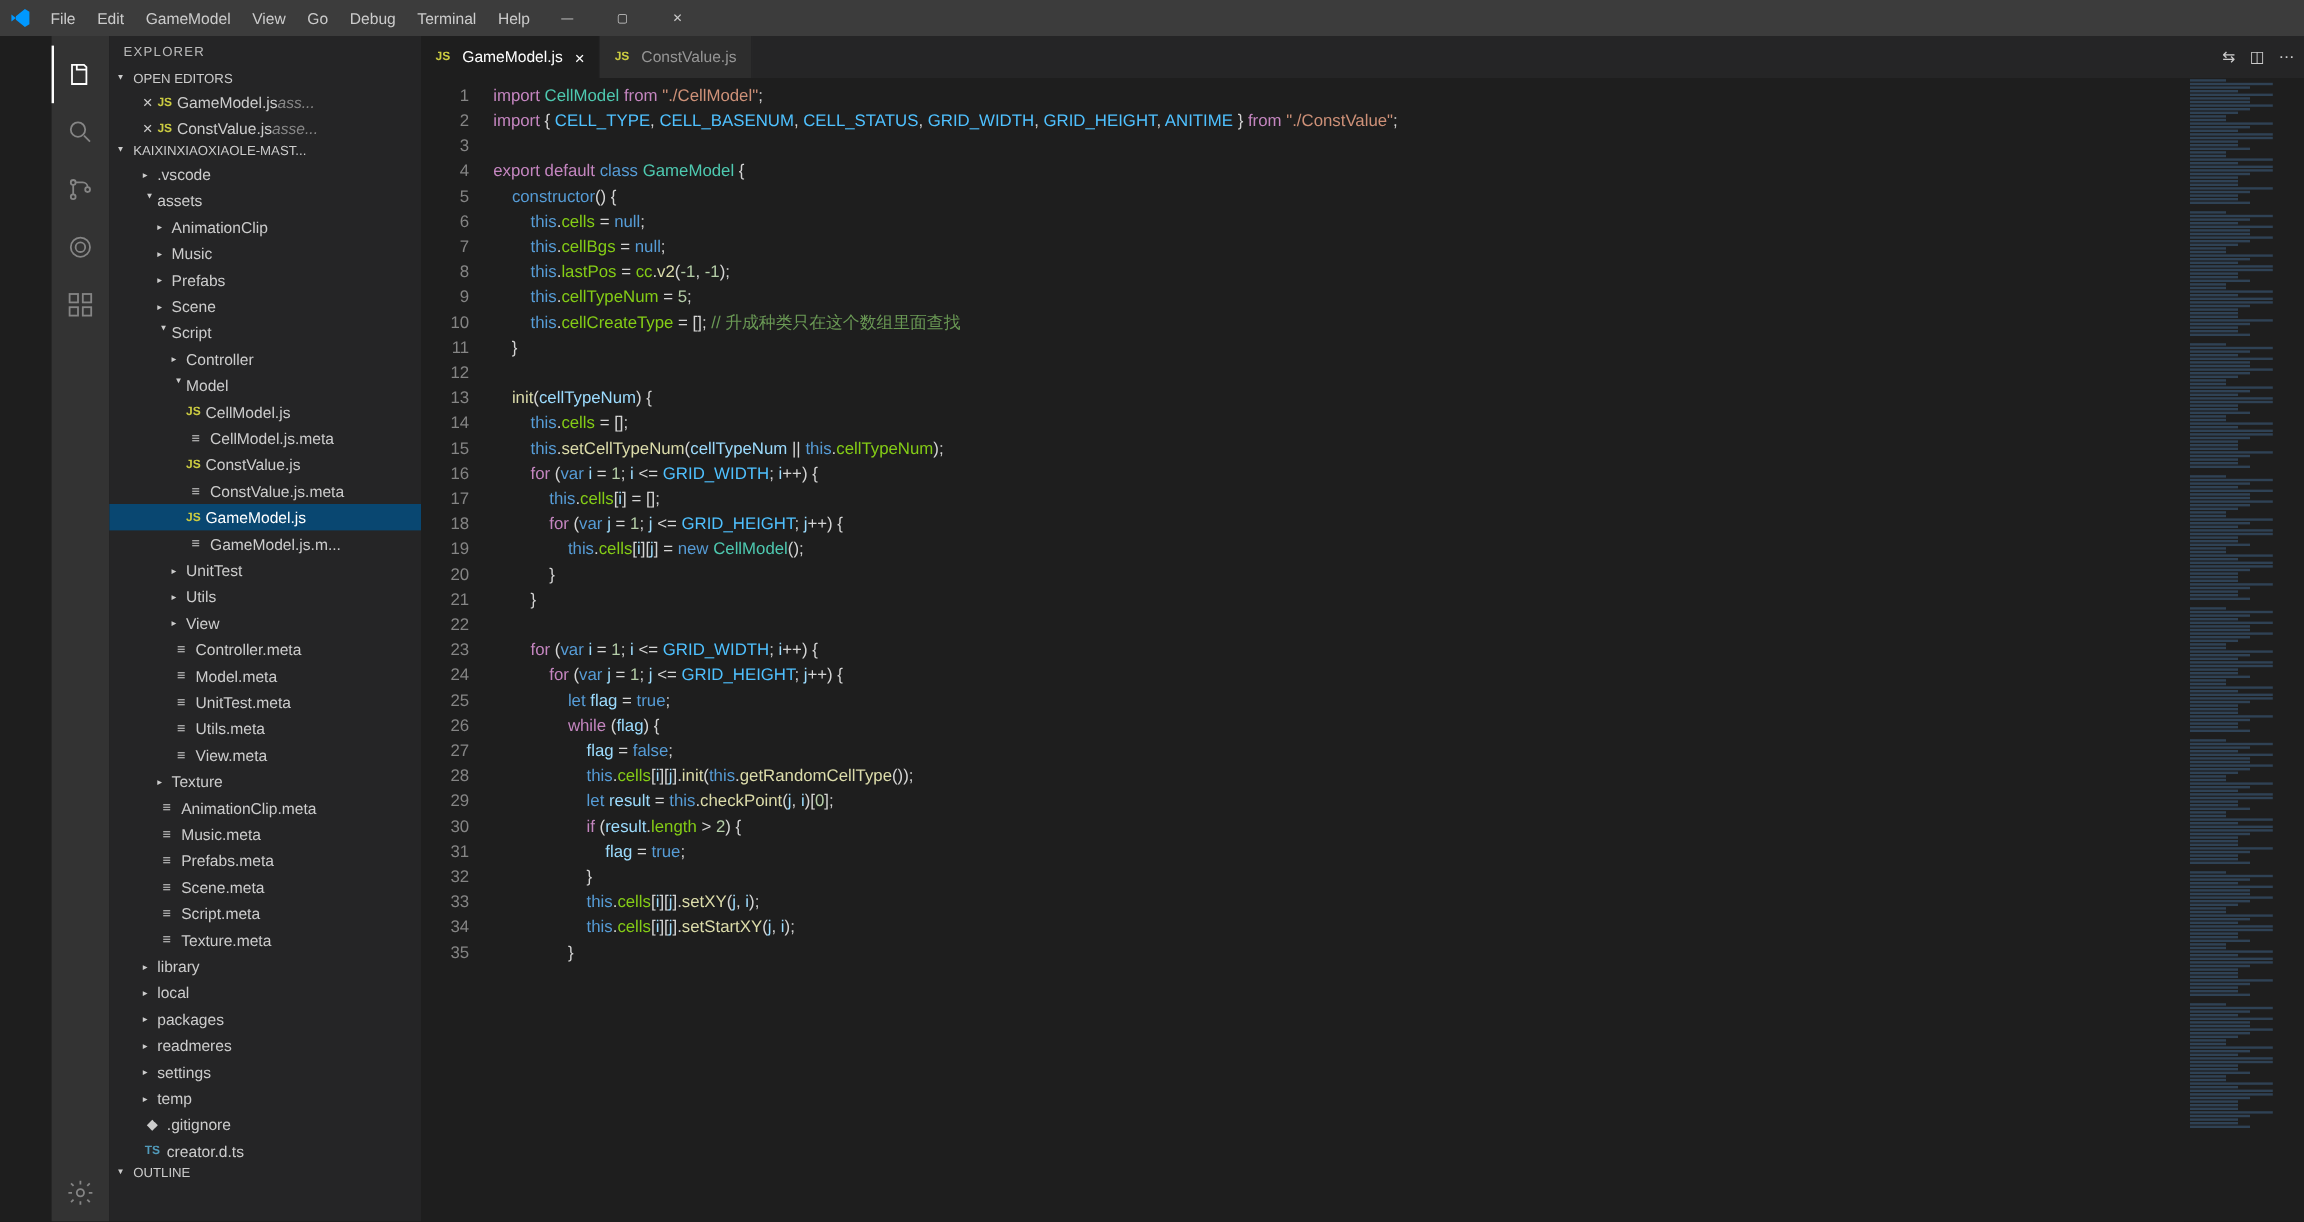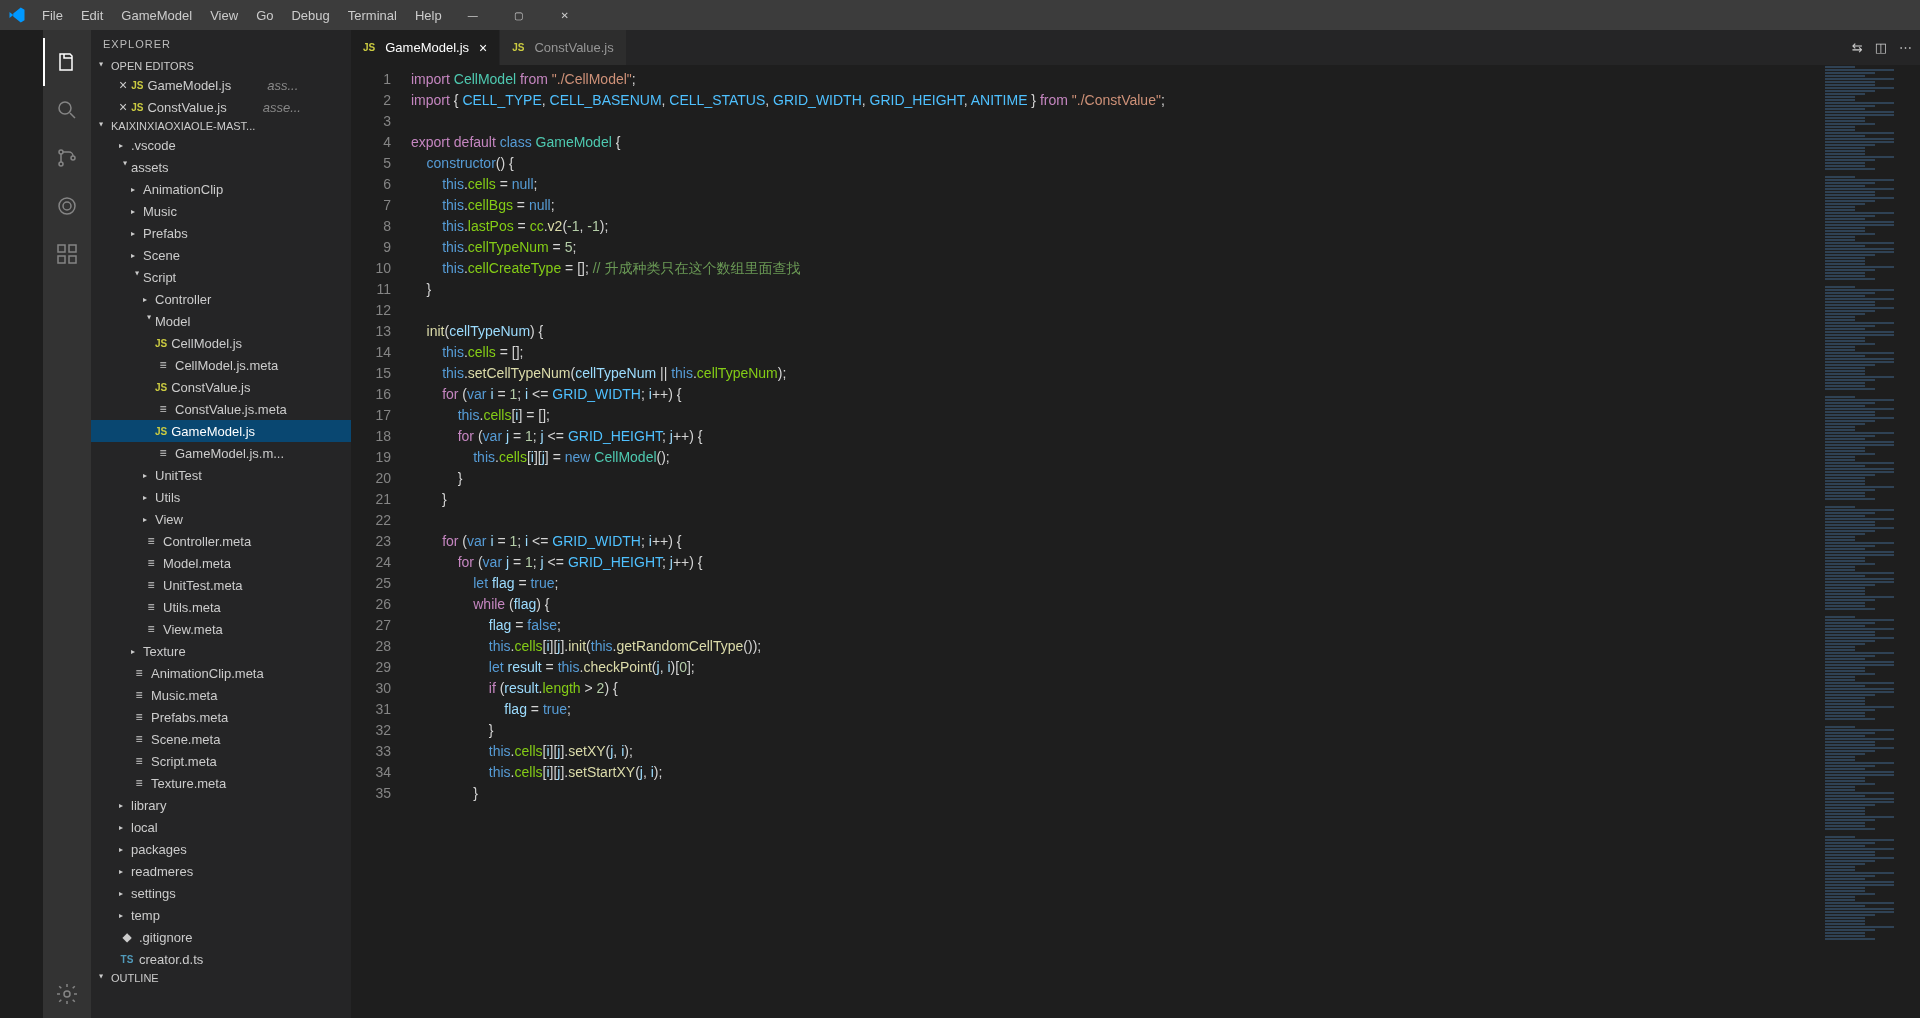--- a/index.html
+++ b/index.html
@@ -30,21 +30,21 @@
 .sidebar .tree-item.selected { background: #094771; color: #ffffff; }
 .sidebar .tree-item .chev { width: 12px; font-size: 8px; display: inline-block; }
 .sidebar .tree-item .chev.open { transform: rotate(90deg); }
 .sidebar .tree-item .icon { width: 16px; margin-right: 4px; font-size: 12px; text-align: center; }
 .sidebar .indent-1 { padding-left: 28px; }
 .sidebar .indent-2 { padding-left: 40px; }
 .sidebar .indent-3 { padding-left: 52px; }
 .sidebar .indent-4 { padding-left: 64px; }
 .close-x { color: #cccccc; margin-right: 4px; font-size: 14px; }
 .js-ico { color: #cbcb41; font-size: 10px; font-weight: bold; margin-right: 4px; }
-.meta-tag { color: #888; font-style: italic; margin-left: 36px; }
+.meta-tag { color: #888; font-style: italic; }
 
 .editor-area { flex: 1; display: flex; flex-direction: column; background: #1e1e1e; }
 .tabs { display: flex; background: #252526; height: 35px; align-items: stretch; }
 .tab { display: flex; align-items: center; padding: 0 12px; background: #2d2d2d; border-right: 1px solid #252526; cursor: pointer; font-size: 13px; color: #969696; gap: 6px; }
 .tab.active { background: #1e1e1e; color: #ffffff; }
 .tab .close { font-size: 14px; margin-left: 4px; }
 .tabs .spacer { flex: 1; }
 .tab-actions { display: flex; align-items: center; padding: 0 8px; gap: 12px; color: #cccccc; }
 
 .code-container { flex: 1; display: flex; overflow: hidden; position: relative; }

